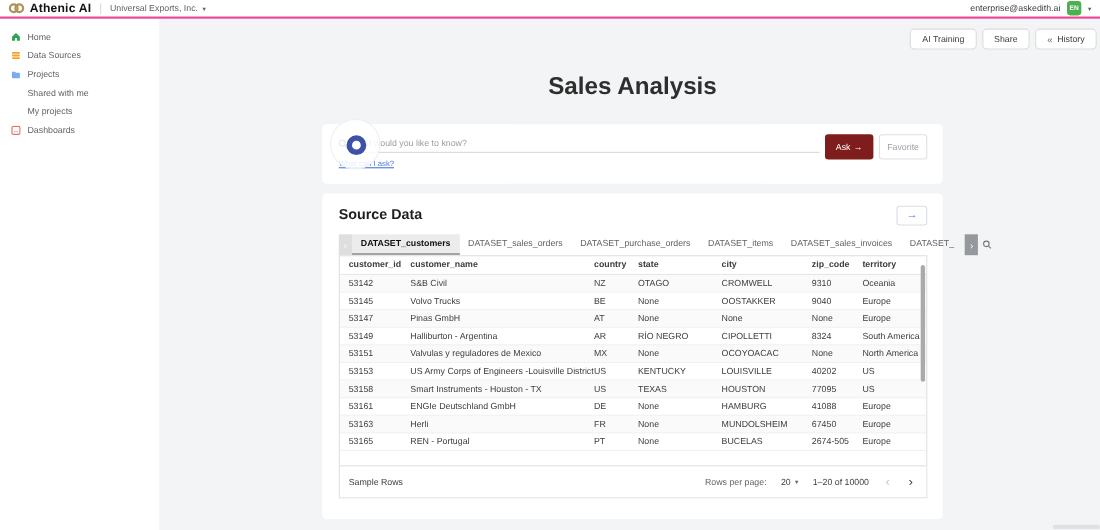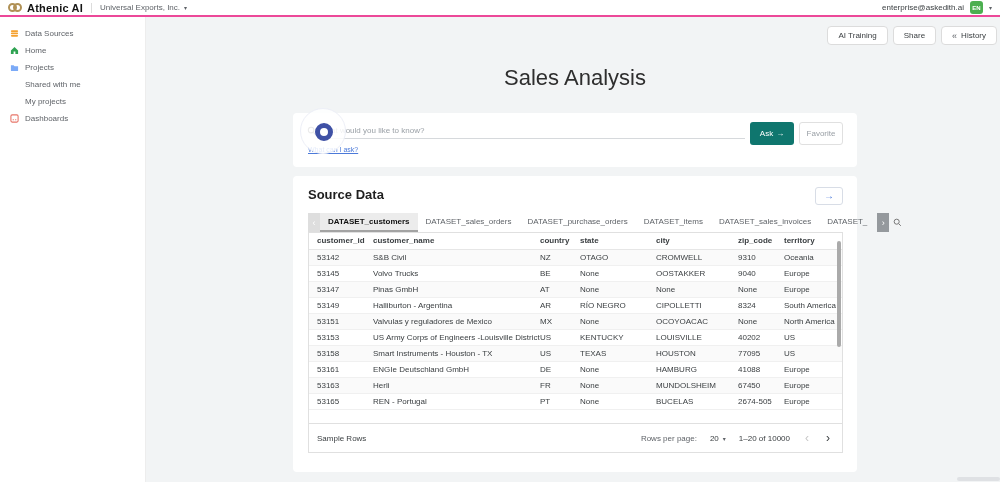--- a/index.html
+++ b/index.html
@@ -33,30 +33,30 @@
   .side-icon svg { width:9px; height:9px; }
 
   
   .main { position:absolute; left:146px; top:17px; right:0; bottom:0; background:#f2f4f5; overflow:hidden; }
   .toolbar { position:absolute; top:9px; right:3px; display:flex; gap:5px; }
   .tb-btn { font-family:inherit; font-size:8px; color:#3c4043; background:#fff; border:1px solid #dcdcdc;
             border-radius:4px; height:19px; padding:0 10px; display:flex; align-items:center; gap:4px; cursor:pointer; }
   .tb-icon { font-size:9px; color:#5f6368; }
 
   .content { position:absolute; left:147px; top:0; width:564px; }
-  .page-title { margin-top:48px; text-align:center; font-size:22px; font-weight:normal; color:#2e2e2e; }
+  .page-title { margin-top:48px; text-align:center; font-size:22px; font-weight:bold; color:#2e2e2e; }
 
   
   .ask-card { position:absolute; top:96px; left:0; width:564px; height:54px; background:#fff; border-radius:4px; }
   .search-icon { position:absolute; left:14px; top:13px; width:10px; height:10px; }
   .ask-input { position:absolute; left:26px; top:9px; width:426px; height:17px; border:none;
                border-bottom:1px solid #d6d9dc; background:transparent; font-family:inherit;
                font-size:8px; color:#3c4043; outline:none; }
   .ask-input::placeholder { color:#9aa0a6; }
-  .ask-btn { position:absolute; left:457px; top:9px; width:44px; height:23px; background:#0f766e; color:#fff;
+  .ask-btn { position:absolute; left:457px; top:9px; width:44px; height:23px; background:#7f1d1d; color:#fff;
              border:none; border-radius:3px; font-family:inherit; font-size:8px; cursor:pointer;
              display:flex; align-items:center; justify-content:center; gap:3px; }
   .fav-btn { position:absolute; left:506px; top:9px; width:44px; height:23px; background:#fff; color:#9aa0a6;
              border:1px solid #e0e0e0; border-radius:3px; font-family:inherit; font-size:8px; cursor:pointer; }
   .ask-help { position:absolute; left:15px; top:33px; font-size:7px; color:#4b79d9; text-decoration:underline; cursor:pointer; }
   .click-halo { position:absolute; left:7px; top:-5px; width:46px; height:46px; border-radius:50%;
                 background:rgba(255,255,255,.85); border:1px solid #edeff7; pointer-events:none; z-index:3; }
   .click-dot { position:absolute; left:14px; top:14px; width:18px; height:18px; border-radius:50%;
                border:5px solid #3f51a5; background:rgba(255,255,255,.9); }
 
@@ -118,34 +118,34 @@
     <span class="account-email">enterprise@askedith.ai</span>
     <span class="avatar">EN</span>
     <span class="chev">▾</span>
   </div>
 </header>
 
 <nav class="sidebar" id="sidebar">
     <div class="side-item">
       <span class="side-icon">
         <svg viewBox="0 0 10 10">
+          <path d="M1 5 L5 1.2 L9 5 V9 H6 V6.2 H4 V9 H1 Z" fill="#2fa352"></path>
+        </svg>
+      </span>
+      <span>Home</span>
+    </div>
+    <div class="side-item">
+      <span class="side-icon">
+        <svg viewBox="0 0 10 10">
           <rect x="1" y="1.4" width="8" height="1.9" rx="0.9" fill="#f5a12f"></rect>
           <rect x="1" y="4" width="8" height="1.9" rx="0.9" fill="#f5a12f"></rect>
           <rect x="1" y="6.6" width="8" height="1.9" rx="0.9" fill="#f5a12f"></rect>
         </svg>
       </span>
       <span>Data Sources</span>
-    </div>
-    <div class="side-item">
-      <span class="side-icon">
-        <svg viewBox="0 0 10 10">
-          <path d="M1 5 L5 1.2 L9 5 V9 H6 V6.2 H4 V9 H1 Z" fill="#2fa352"></path>
-        </svg>
-      </span>
-      <span>Home</span>
     </div>
     <div class="side-item">
       <span class="side-icon">
         <svg viewBox="0 0 10 10">
           <path d="M1 2.4 h3 l1 1.1 h4 v4.7 a0.8 0.8 0 0 1 -0.8 0.8 h-6.4 a0.8 0.8 0 0 1 -0.8 -0.8 Z" fill="#7baaf7"></path>
         </svg>
       </span>
       <span>Projects</span>
     </div>
     <div class="side-item sub">

